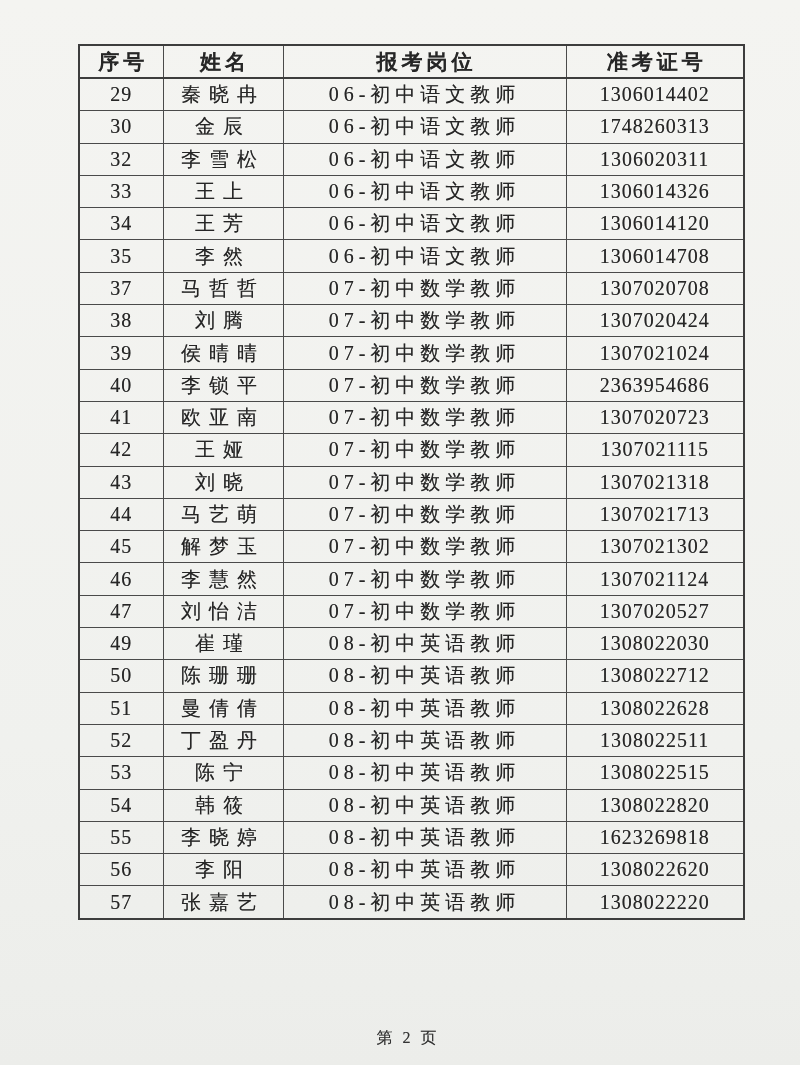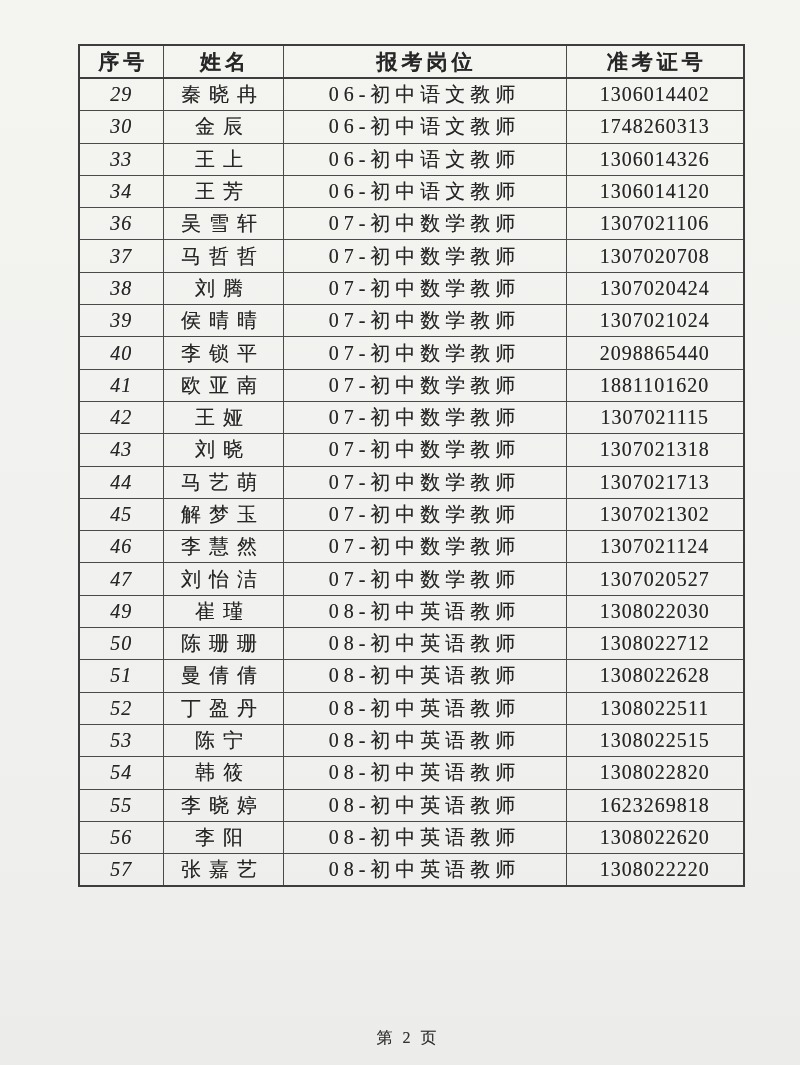--- a/index.html
+++ b/index.html
@@ -44,21 +44,21 @@
     font-weight: bold;
     font-size: 21px;
     letter-spacing: 4px;
     padding-left: 4px;
     border-bottom: 2.5px solid #3d3d3d;
   }
   table.roster tbody td {
     height: 31.3px;
     font-size: 20px;
   }
-  td.c0 { letter-spacing: 1px; padding-left: 1px; font-style: italic; }
+  td.c0 { letter-spacing: 1px; padding-left: 1px; }
   td.c1 { letter-spacing: 8px; padding-left: 8px; }
   td.c2 { letter-spacing: 5px; padding-left: 5px; }
   td.c3 { letter-spacing: 1px; padding-left: 1px; }
   .footer {
     position: absolute;
     top: 1028px;
     left: 8px;
     width: 800px;
     text-align: center;
     font-size: 16px;
@@ -94,36 +94,42 @@
           <td class="c2">06-初中语文教师</td>
           <td class="c3">1306014402</td>
         </tr>
         <tr>
           <td class="c0">30</td>
           <td class="c1">金辰</td>
           <td class="c2">06-初中语文教师</td>
           <td class="c3">1748260313</td>
         </tr>
         <tr>
+          <td class="c0">32</td>
+          <td class="c1">李雪松</td>
+          <td class="c2">06-初中语文教师</td>
+          <td class="c3">1306020311</td>
+        </tr>
+        <tr>
           <td class="c0">33</td>
           <td class="c1">王上</td>
           <td class="c2">06-初中语文教师</td>
           <td class="c3">1306014326</td>
         </tr>
         <tr>
           <td class="c0">34</td>
           <td class="c1">王芳</td>
           <td class="c2">06-初中语文教师</td>
           <td class="c3">1306014120</td>
         </tr>
         <tr>
-          <td class="c0">36</td>
-          <td class="c1">吴雪轩</td>
-          <td class="c2">07-初中数学教师</td>
-          <td class="c3">1307021106</td>
+          <td class="c0">35</td>
+          <td class="c1">李然</td>
+          <td class="c2">06-初中语文教师</td>
+          <td class="c3">1306014708</td>
         </tr>
         <tr>
           <td class="c0">37</td>
           <td class="c1">马哲哲</td>
           <td class="c2">07-初中数学教师</td>
           <td class="c3">1307020708</td>
         </tr>
         <tr>
           <td class="c0">38</td>
           <td class="c1">刘腾</td>
@@ -133,27 +139,27 @@
         <tr>
           <td class="c0">39</td>
           <td class="c1">侯晴晴</td>
           <td class="c2">07-初中数学教师</td>
           <td class="c3">1307021024</td>
         </tr>
         <tr>
           <td class="c0">40</td>
           <td class="c1">李锁平</td>
           <td class="c2">07-初中数学教师</td>
-          <td class="c3">2098865440</td>
+          <td class="c3">2363954686</td>
         </tr>
         <tr>
           <td class="c0">41</td>
           <td class="c1">欧亚南</td>
           <td class="c2">07-初中数学教师</td>
-          <td class="c3">1881101620</td>
+          <td class="c3">1307020723</td>
         </tr>
         <tr>
           <td class="c0">42</td>
           <td class="c1">王娅</td>
           <td class="c2">07-初中数学教师</td>
           <td class="c3">1307021115</td>
         </tr>
         <tr>
           <td class="c0">43</td>
           <td class="c1">刘晓</td>

